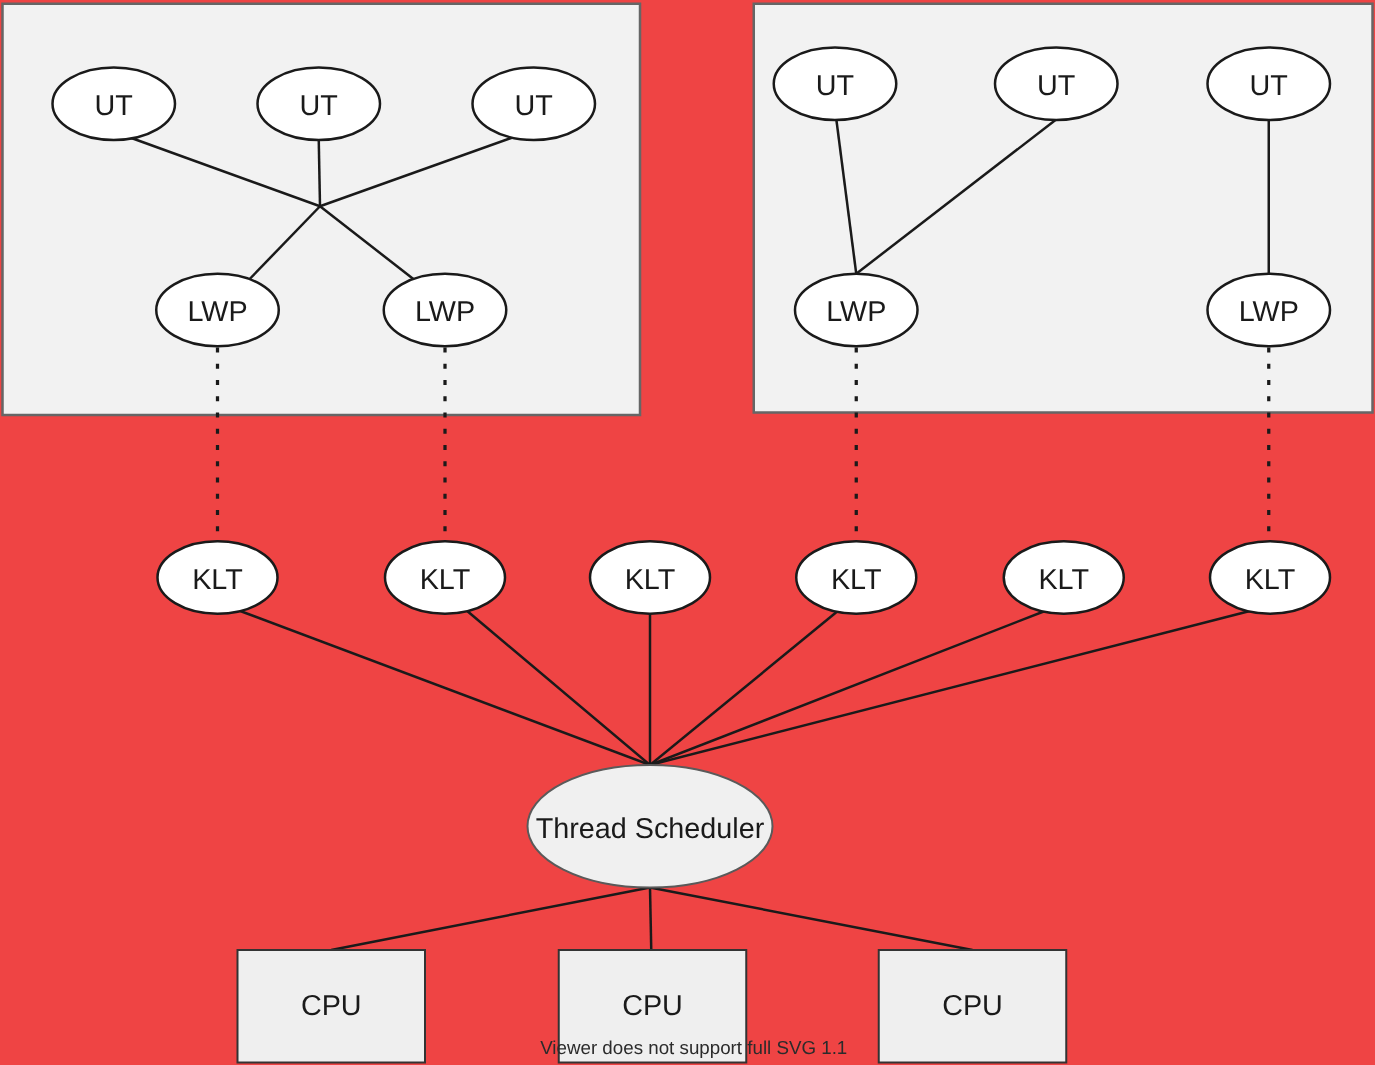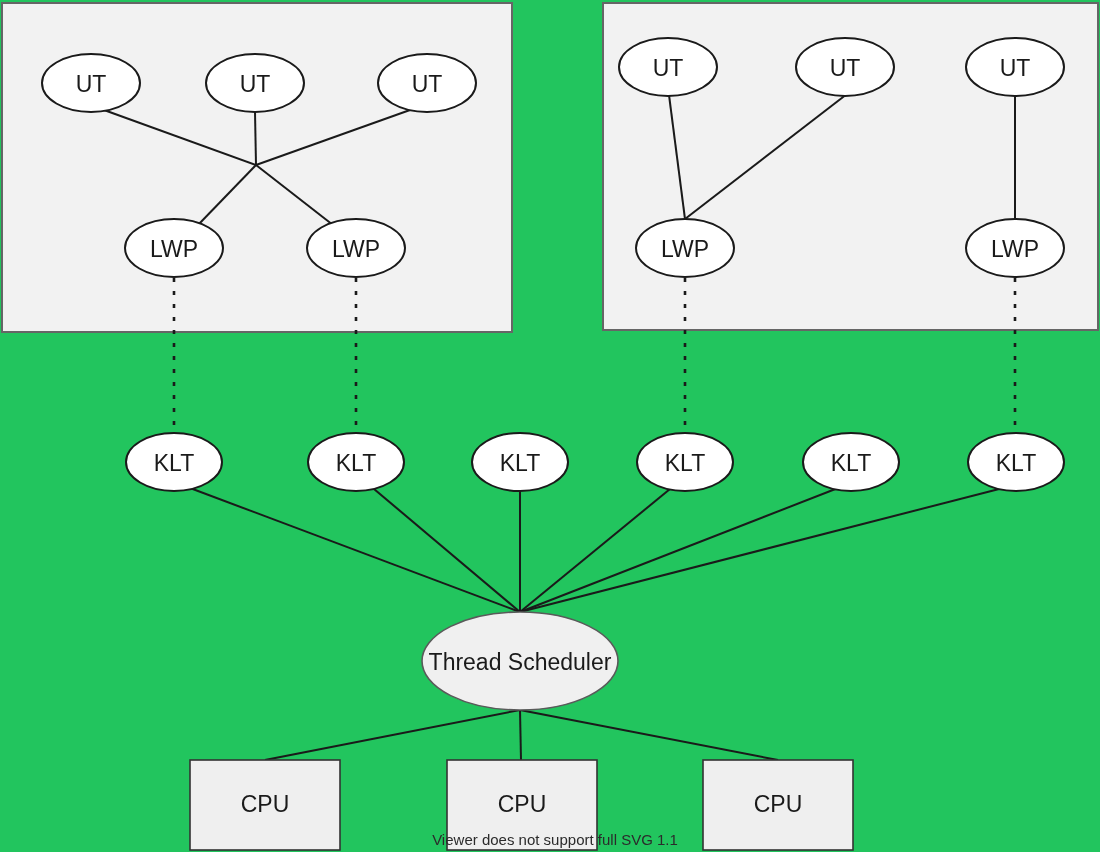--- a/index.html
+++ b/index.html
@@ -4,21 +4,21 @@
 <style>
   html, body {
     margin: 0;
     padding: 0;
     background: #ffffff;
   }
   #canvas {
     position: relative;
     width: 1100px;
     height: 852px;
-    background: #22c55e;
+    background: #ef4444;
     font-family: "Liberation Sans", sans-serif;
     overflow: hidden;
   }
   #diagram-svg {
     position: absolute;
     top: 0;
     left: 0;
     width: 1100px;
     height: 852px;
   }

